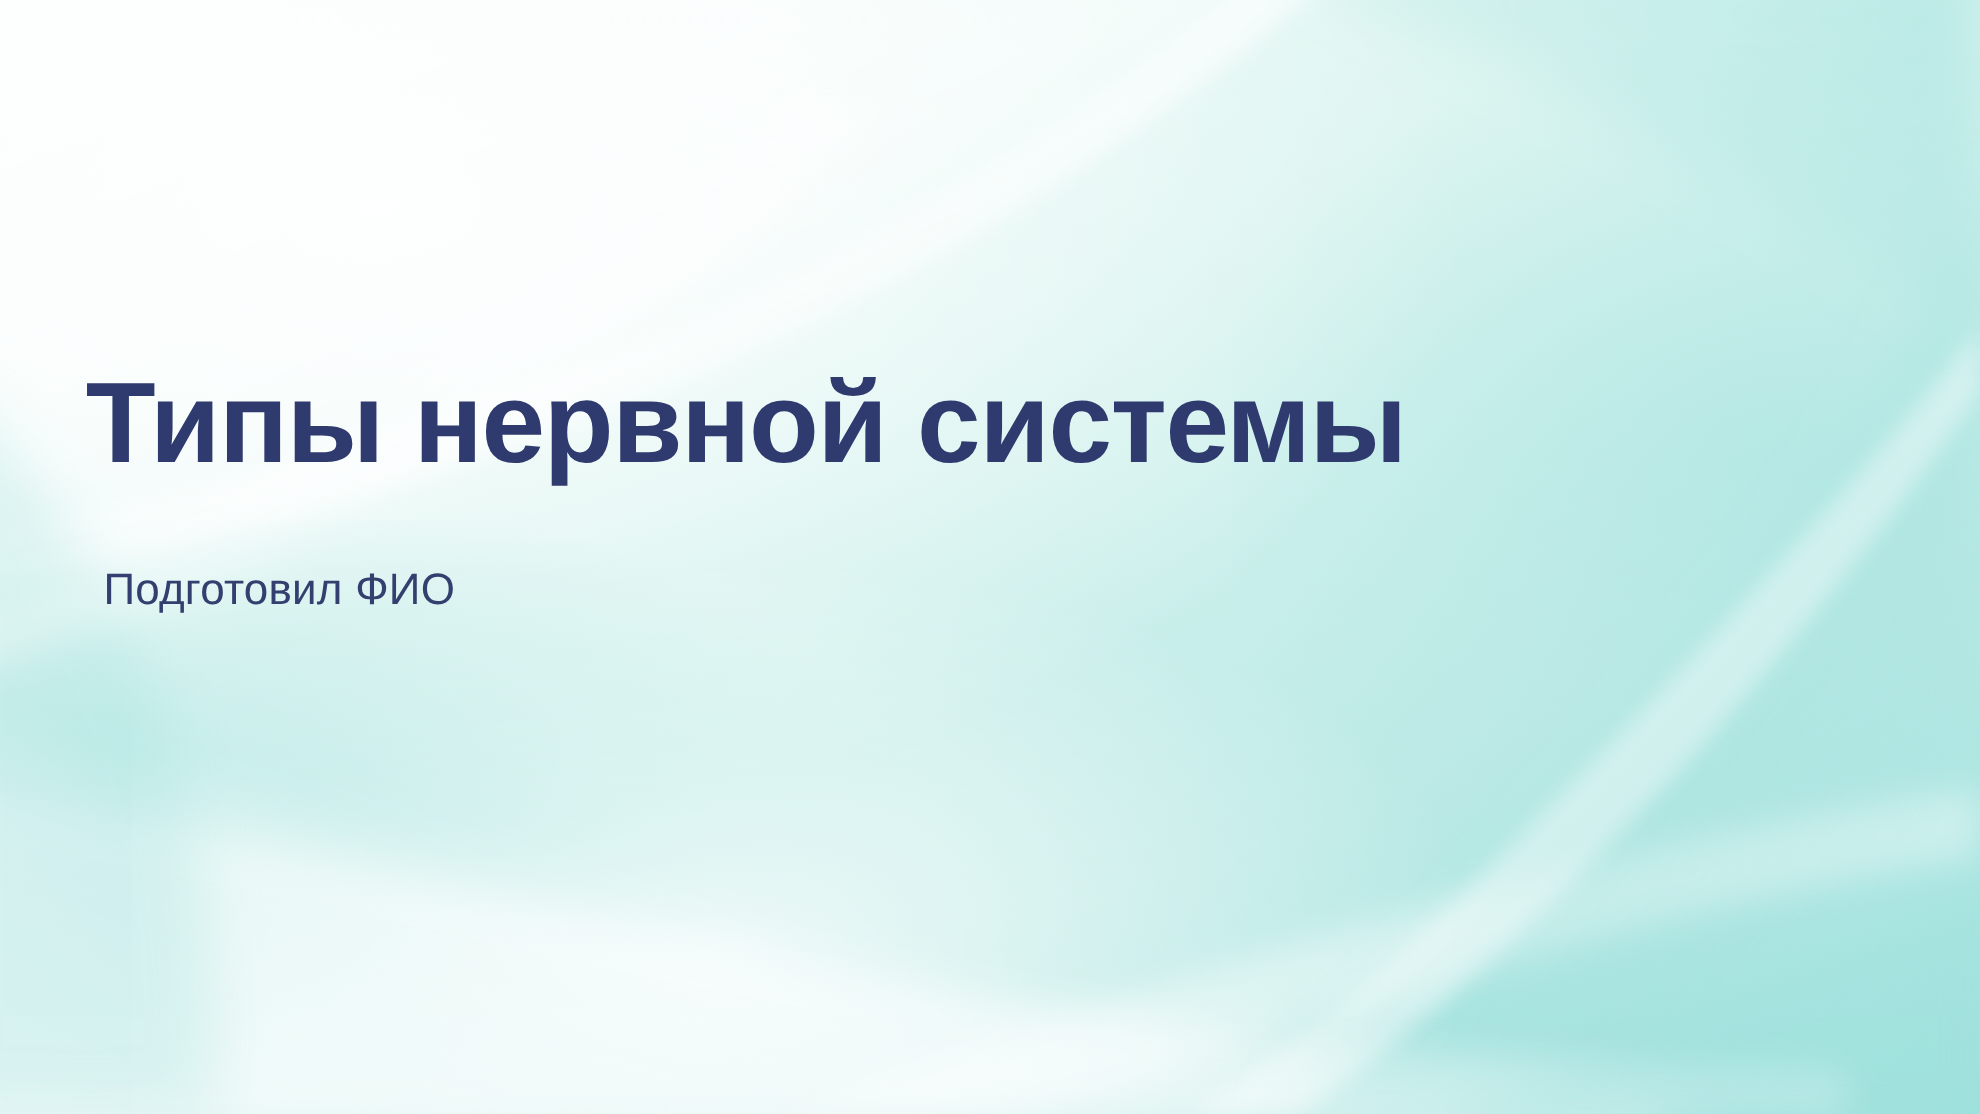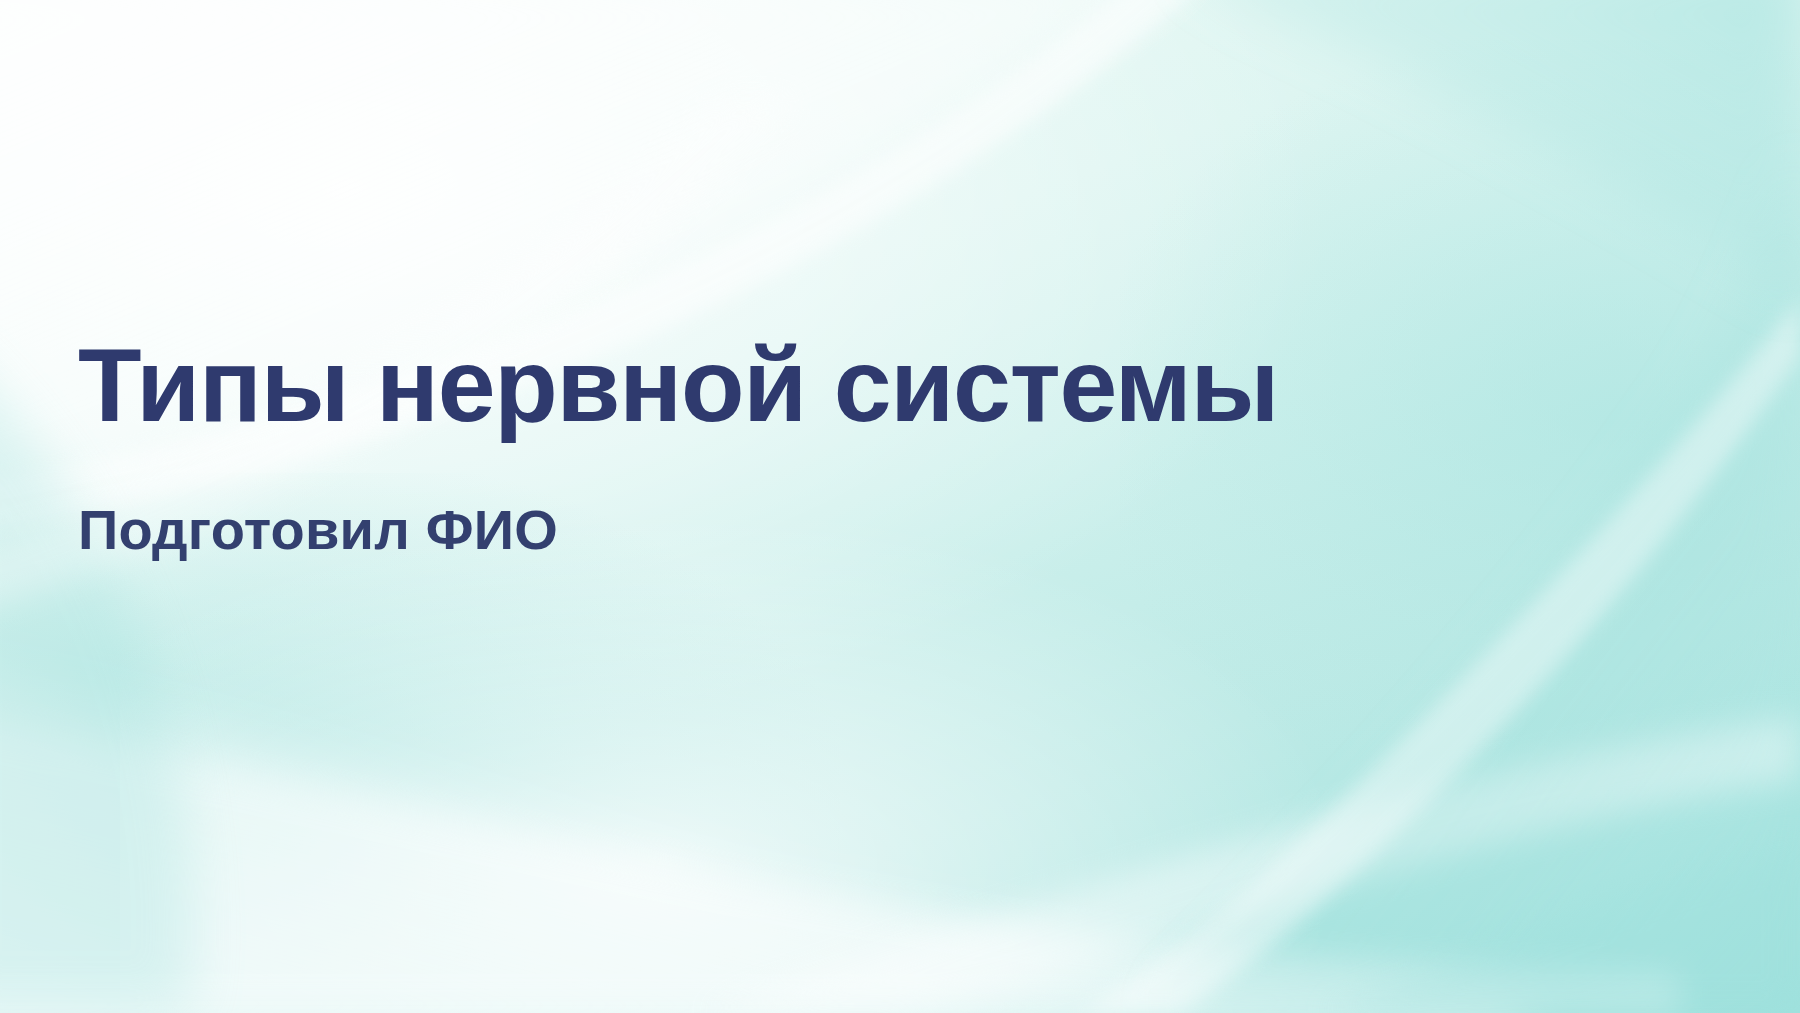--- a/index.html
+++ b/index.html
@@ -86,25 +86,25 @@
     margin: 0;
     font-family: "Liberation Sans", "DejaVu Sans", sans-serif;
     font-weight: 700;
     font-size: 104px;
     line-height: 1.06;
     letter-spacing: -1.2px;
     color: #2f3a6e;
     white-space: nowrap;
   }
   .slide-subtitle {
-    margin: 0;
+    margin: 16px;
     padding-top: 56px;
     font-family: "Liberation Sans", "DejaVu Sans", sans-serif;
-    font-weight: 700;
-    font-size: 56px;
+    font-weight: 400;
+    font-size: 40px;
     line-height: 1.2;
     letter-spacing: 0.2px;
     color: #33406f;
     white-space: nowrap;
   }
 </style>
 </head>
 <body>
 
 <div id="slide">

